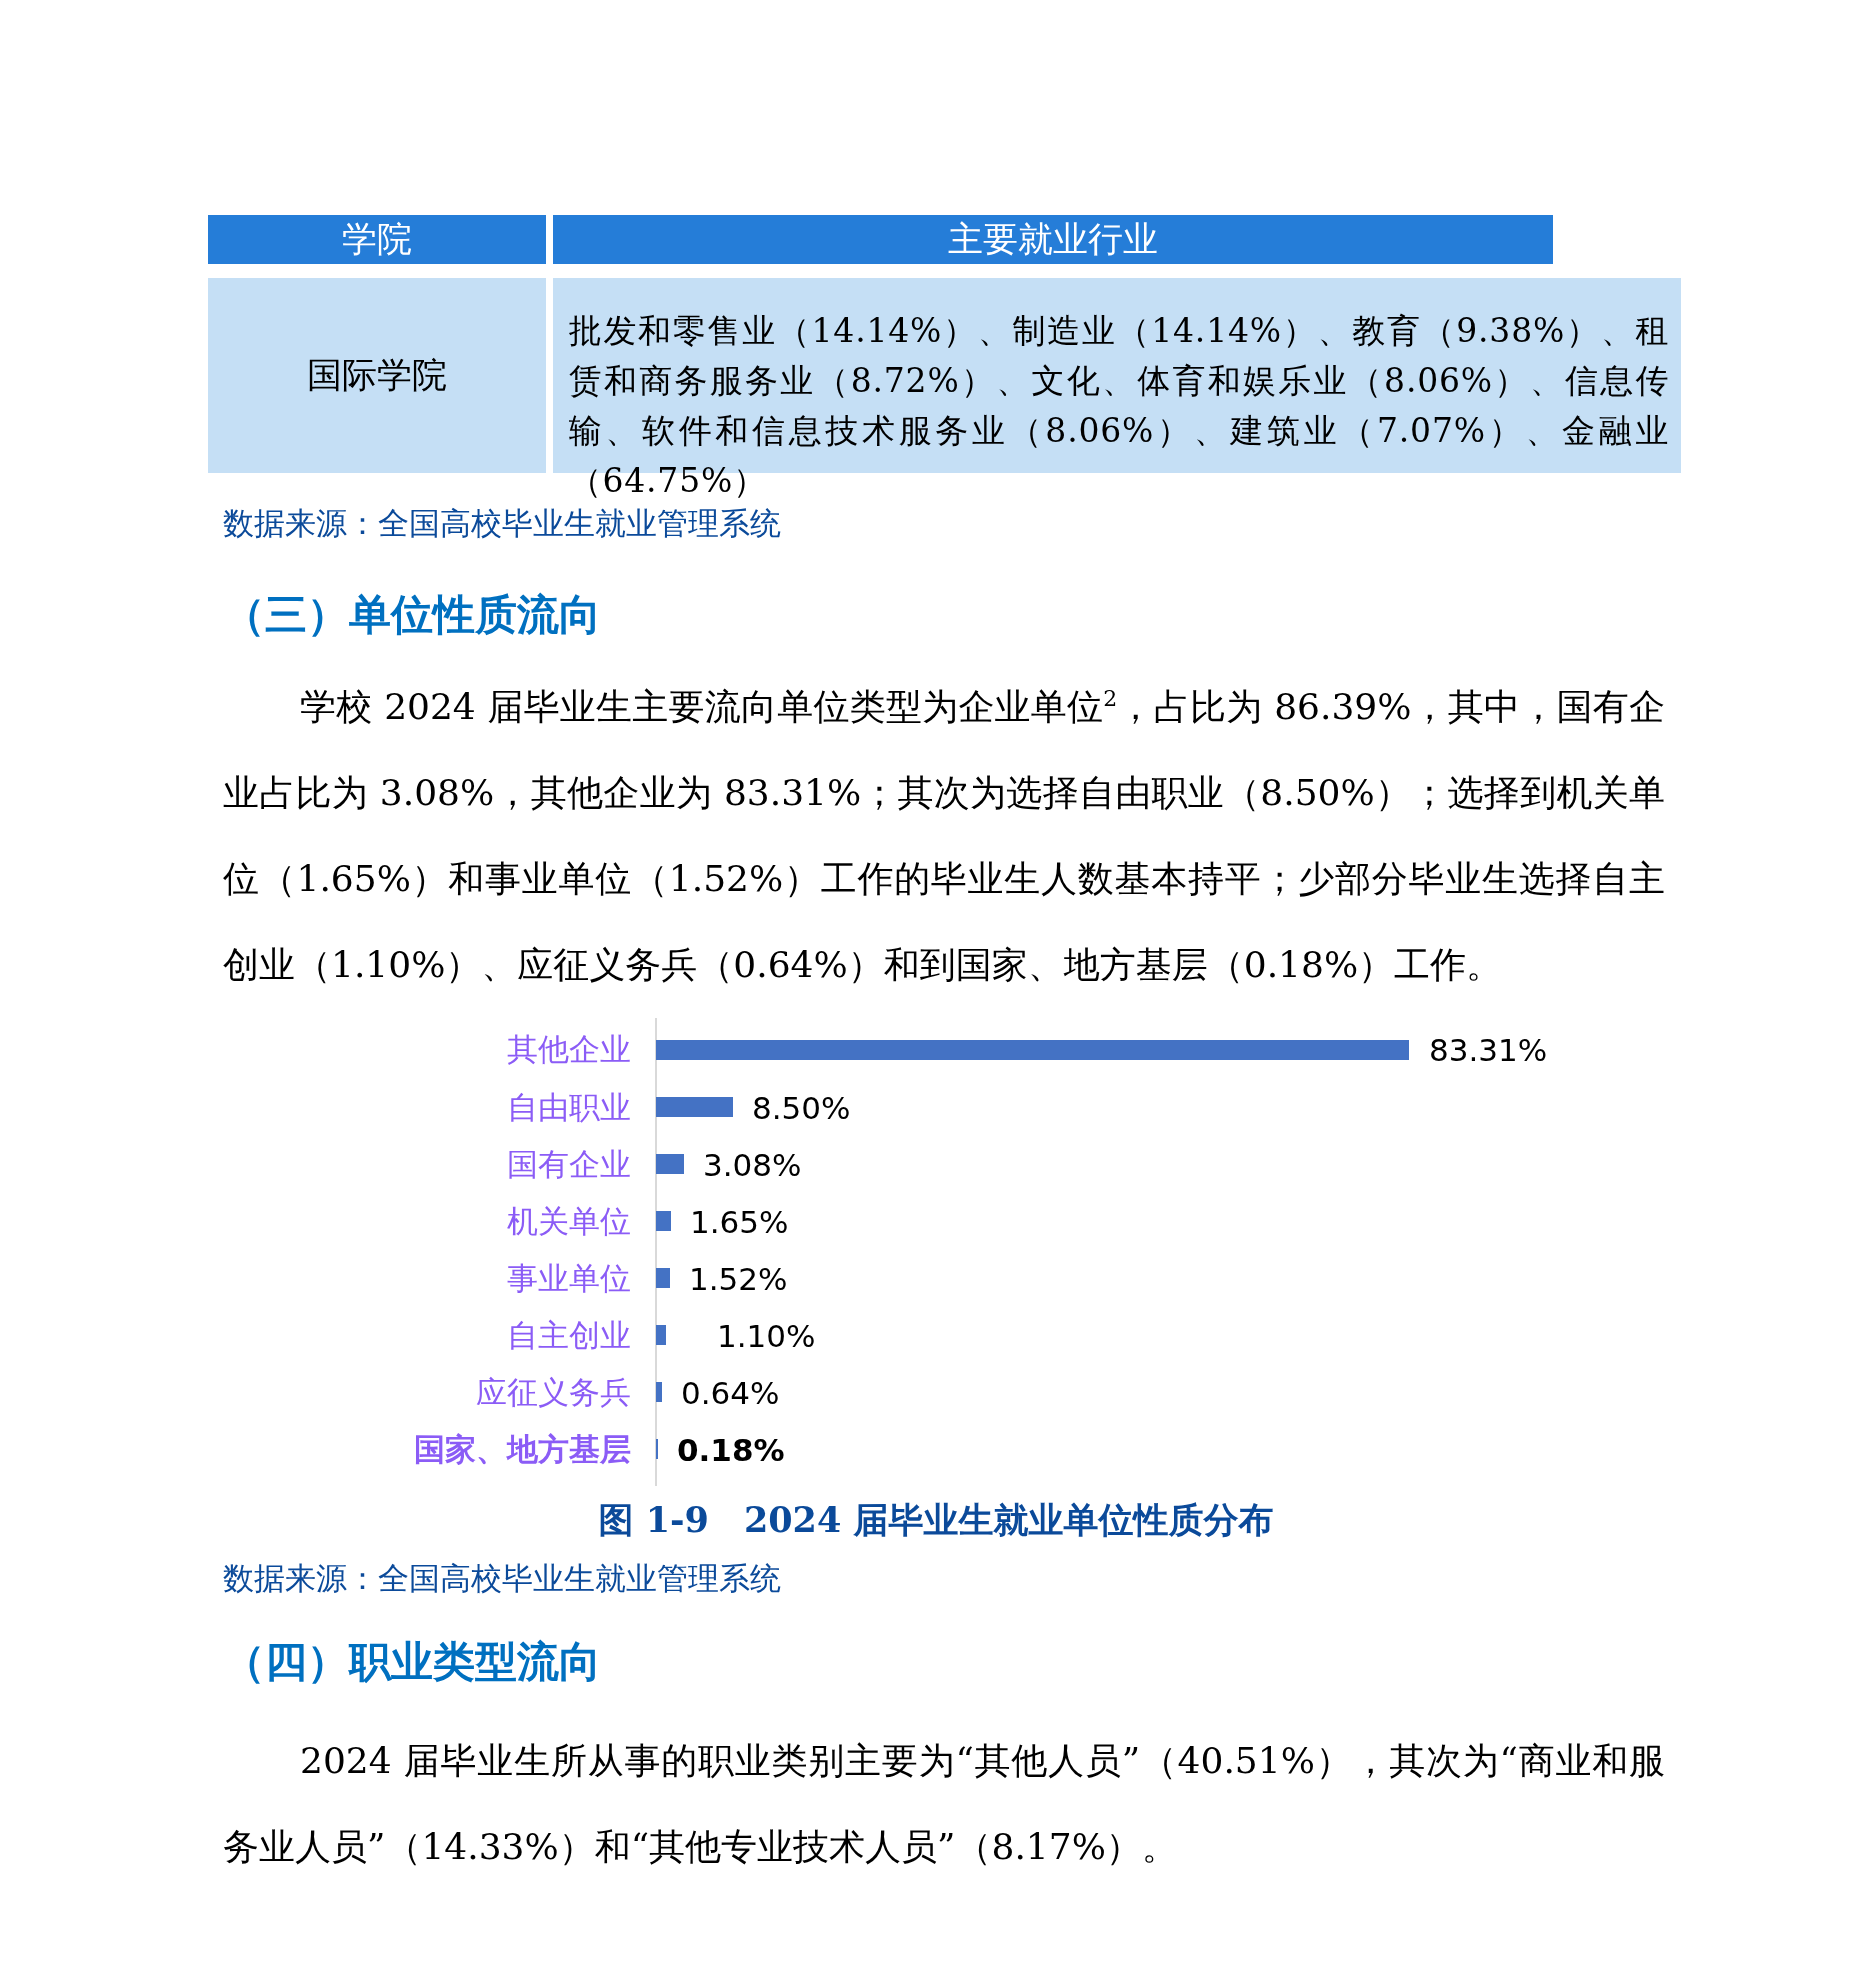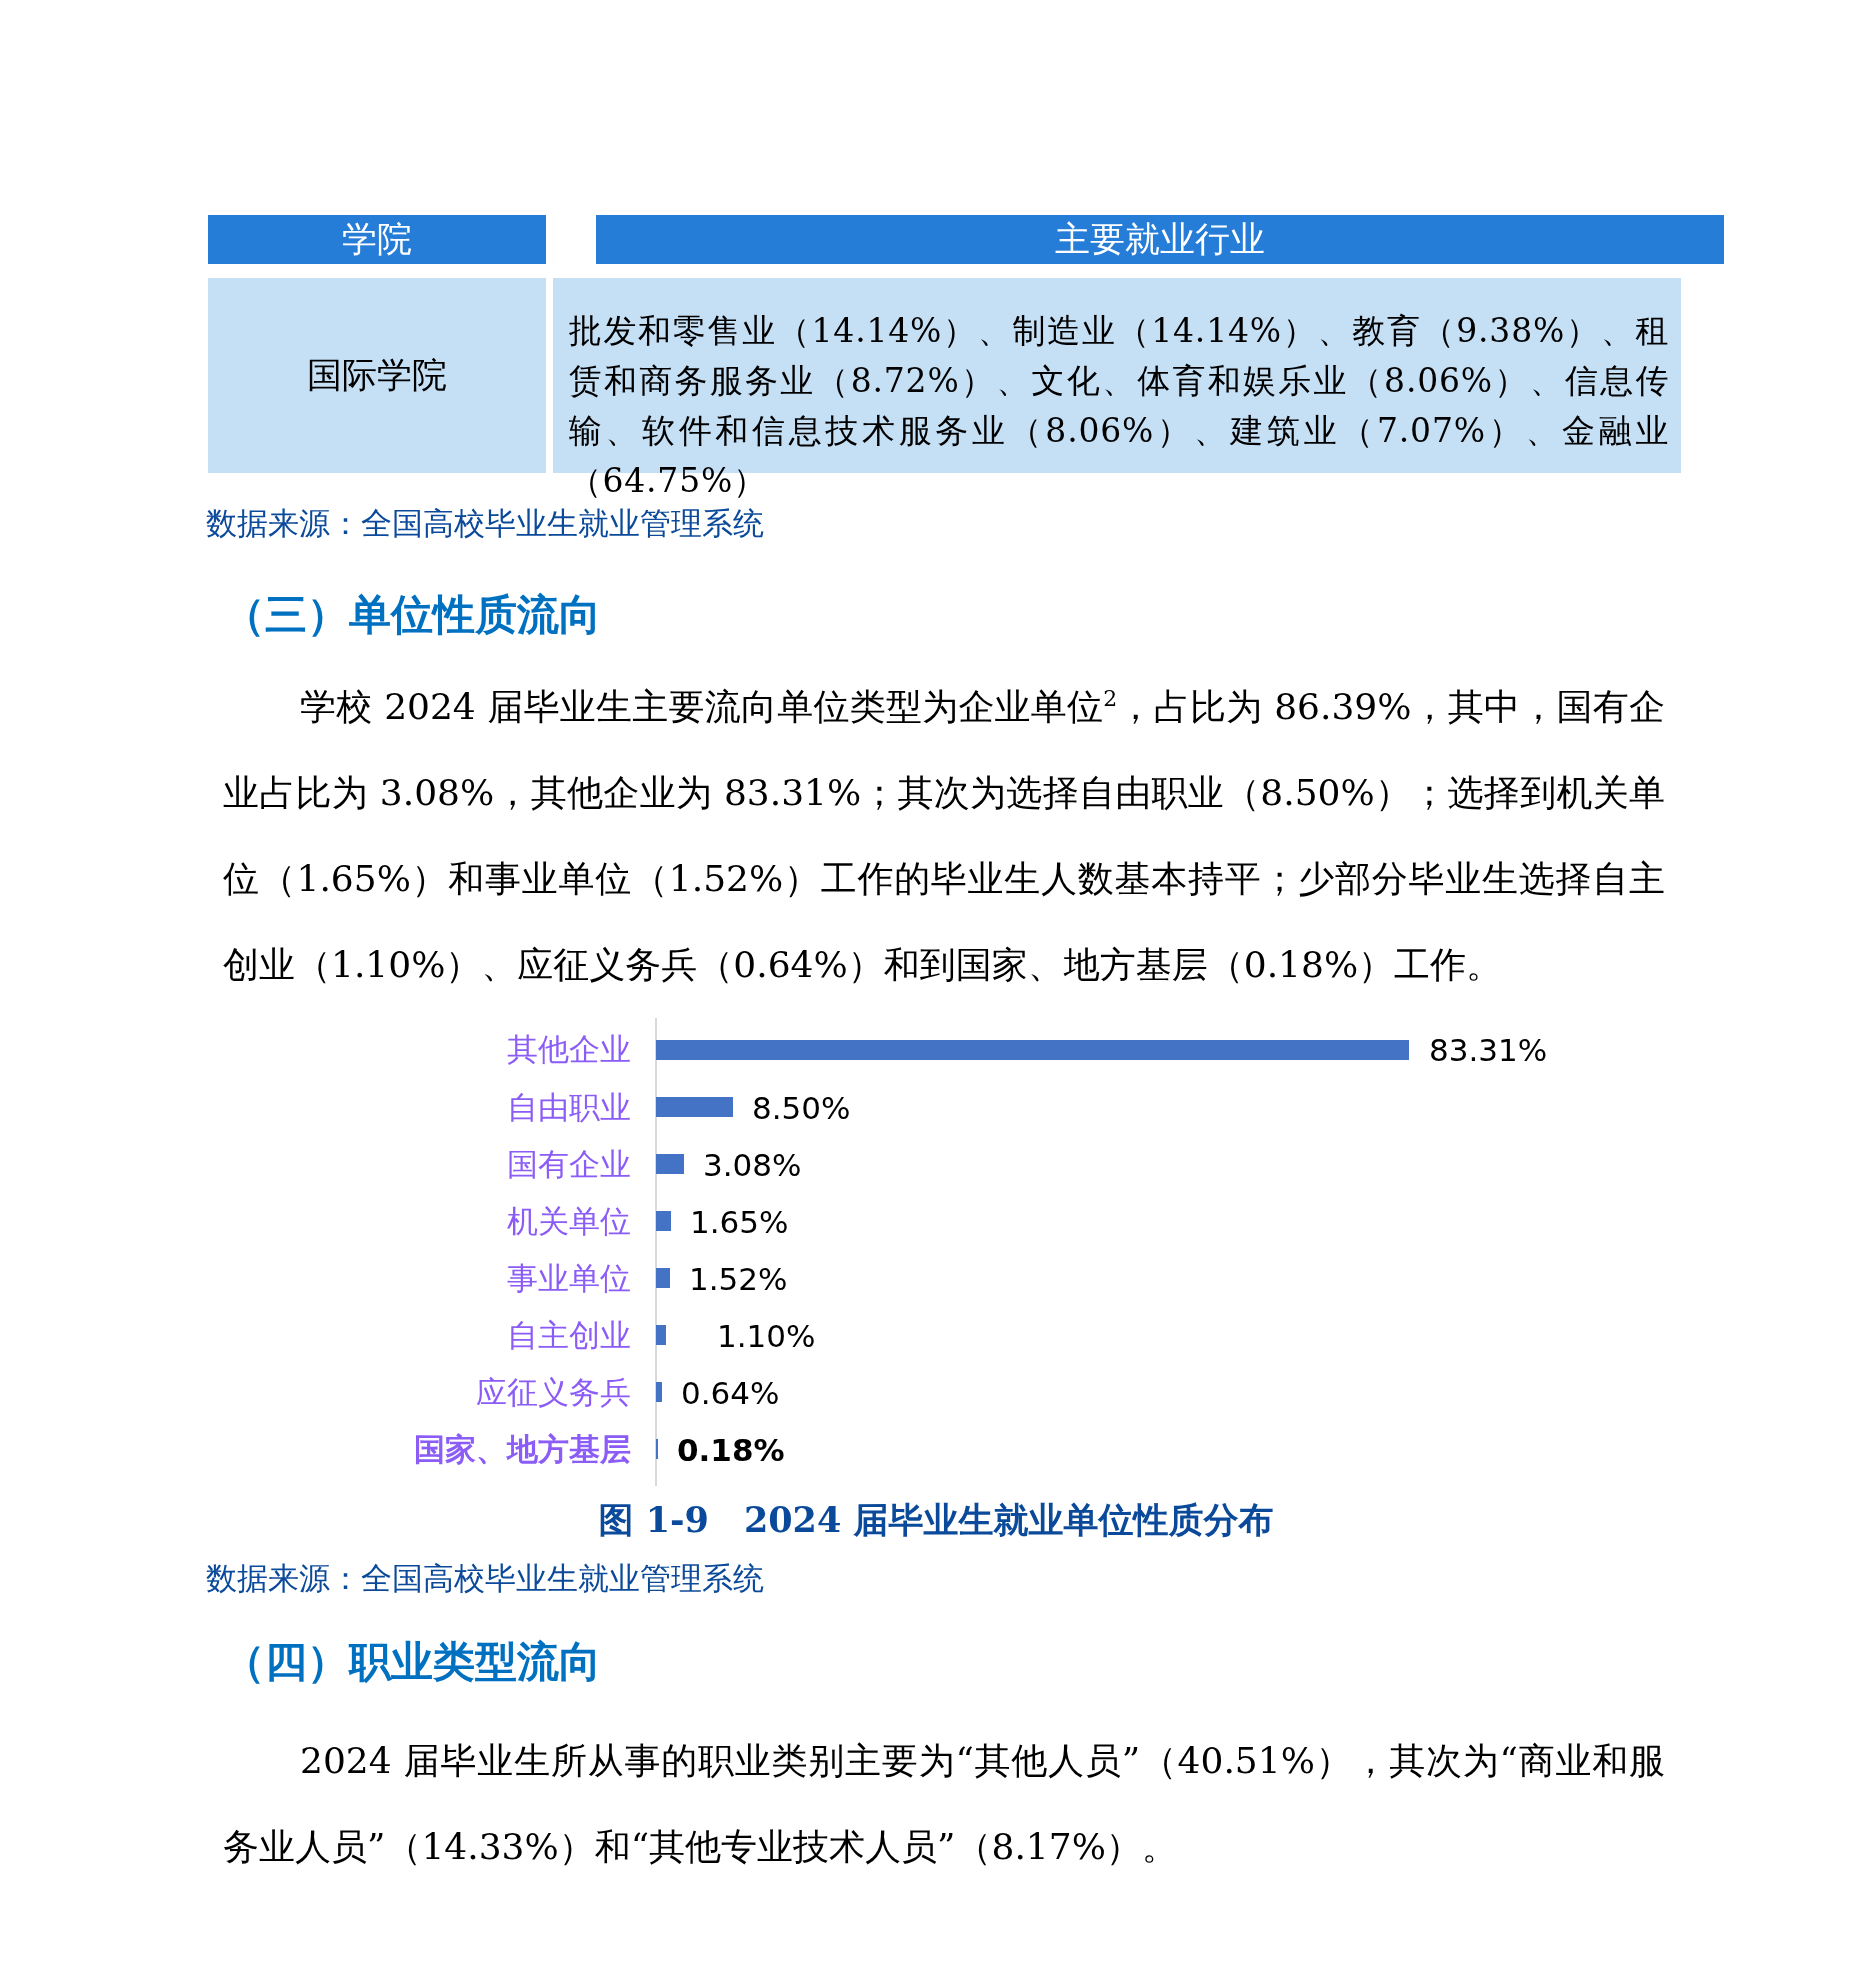--- a/index.html
+++ b/index.html
@@ -9,21 +9,21 @@
   
   .tbl-head { position: absolute; top: 215px; height: 49px; background: #257DD8;
               color: #ffffff; font-size: 35px; display: flex; align-items: center;
               justify-content: center; font-family: "DejaVu Sans", "Liberation Sans", sans-serif; }
   .tbl-body { position: absolute; top: 278px; height: 195px; background: #C5DFF5; text-align: center; }
   .tbl-body.c1 { display: flex; align-items: center; justify-content: center;
                  font-size: 35px; font-family: "DejaVu Sans", "Liberation Sans", sans-serif; }
   .tbl-body.c2 { box-sizing: border-box; padding: 28px 11.8px 0 15.7px; font-size: 33px;
                  line-height: 50px; text-align: justify; letter-spacing: 0.8px; }
 
-  .source { position: absolute; left: 206px; font-size: 31px; color: #0B4A9A; line-height: 1; }
+  .source { position: absolute; left: 223px; font-size: 31px; color: #0B4A9A; line-height: 1; }
   .heading { position: absolute; left: 223px; font-size: 42px; color: #0070C0; font-weight: bold;
              line-height: 1; font-family: "DejaVu Sans", "Liberation Sans", sans-serif; }
   .para { position: absolute; left: 223px; width: 1442px; font-size: 36px; line-height: 86px;
           text-align: justify; text-indent: 77px; }
   .para sup { font-size: 22px; line-height: 0; vertical-align: super; }
 
   
   .chart { position: absolute; left: 354px; top: 1018px; width: 1258px; height: 472px; }
   .axis { position: absolute; left: 301px; top: 0; width: 1.6px; height: 468px; background: #D9D9D9; }
   .row { position: absolute; left: 0; height: 57px; width: 1258px; }
@@ -35,21 +35,21 @@
               font-size: 31px; color: #000; white-space: nowrap;
               font-family: "DejaVu Sans", "Liberation Sans", sans-serif; }
 
   .caption { position: absolute; left: 0; width: 1872px; top: 1502px; text-align: center;
              font-size: 35px; font-weight: bold; color: #0B4A9A; line-height: 1; }
 </style>
 </head>
 <body>
 
 <div class="tbl-head" style="left:208px; width:338px;">学院</div>
-<div class="tbl-head" style="left:553px; width:1128px;margin-left:43px;">主要就业行业</div>
+<div class="tbl-head" style="left:553px; width:1000px;">主要就业行业</div>
 <div class="tbl-body c1" style="left:208px; width:338px; top:278px;">国际学院</div>
 <div class="tbl-body c2" style="left:553px; width:1128px; top:278px;">批发和零售业（14.14%）、制造业（14.14%）、教育（9.38%）、租赁和商务服务业（8.72%）、文化、体育和娱乐业（8.06%）、信息传输、软件和信息技术服务业（8.06%）、建筑业（7.07%）、金融业（64.75%）</div>
 
 <div class="source" style="top:508px;">数据来源：全国高校毕业生就业管理系统</div>
 
 <div class="heading" style="top:594px;">（三）单位性质流向</div>
 
 <div class="para" style="top:664px;">
   <span>学校 2024 届毕业生主要流向单位类型为企业单位</span><sup>2</sup><span>，占比为 86.39%，其中，国有企业占比为 3.08%，其他企业为 83.31%；其次为选择自由职业（8.50%）；选择到机关单位（1.65%）和事业单位（1.52%）工作的毕业生人数基本持平；少部分毕业生选择自主创业（1.10%）、应征义务兵（0.64%）和到国家、地方基层（0.18%）工作。</span>
 </div>

